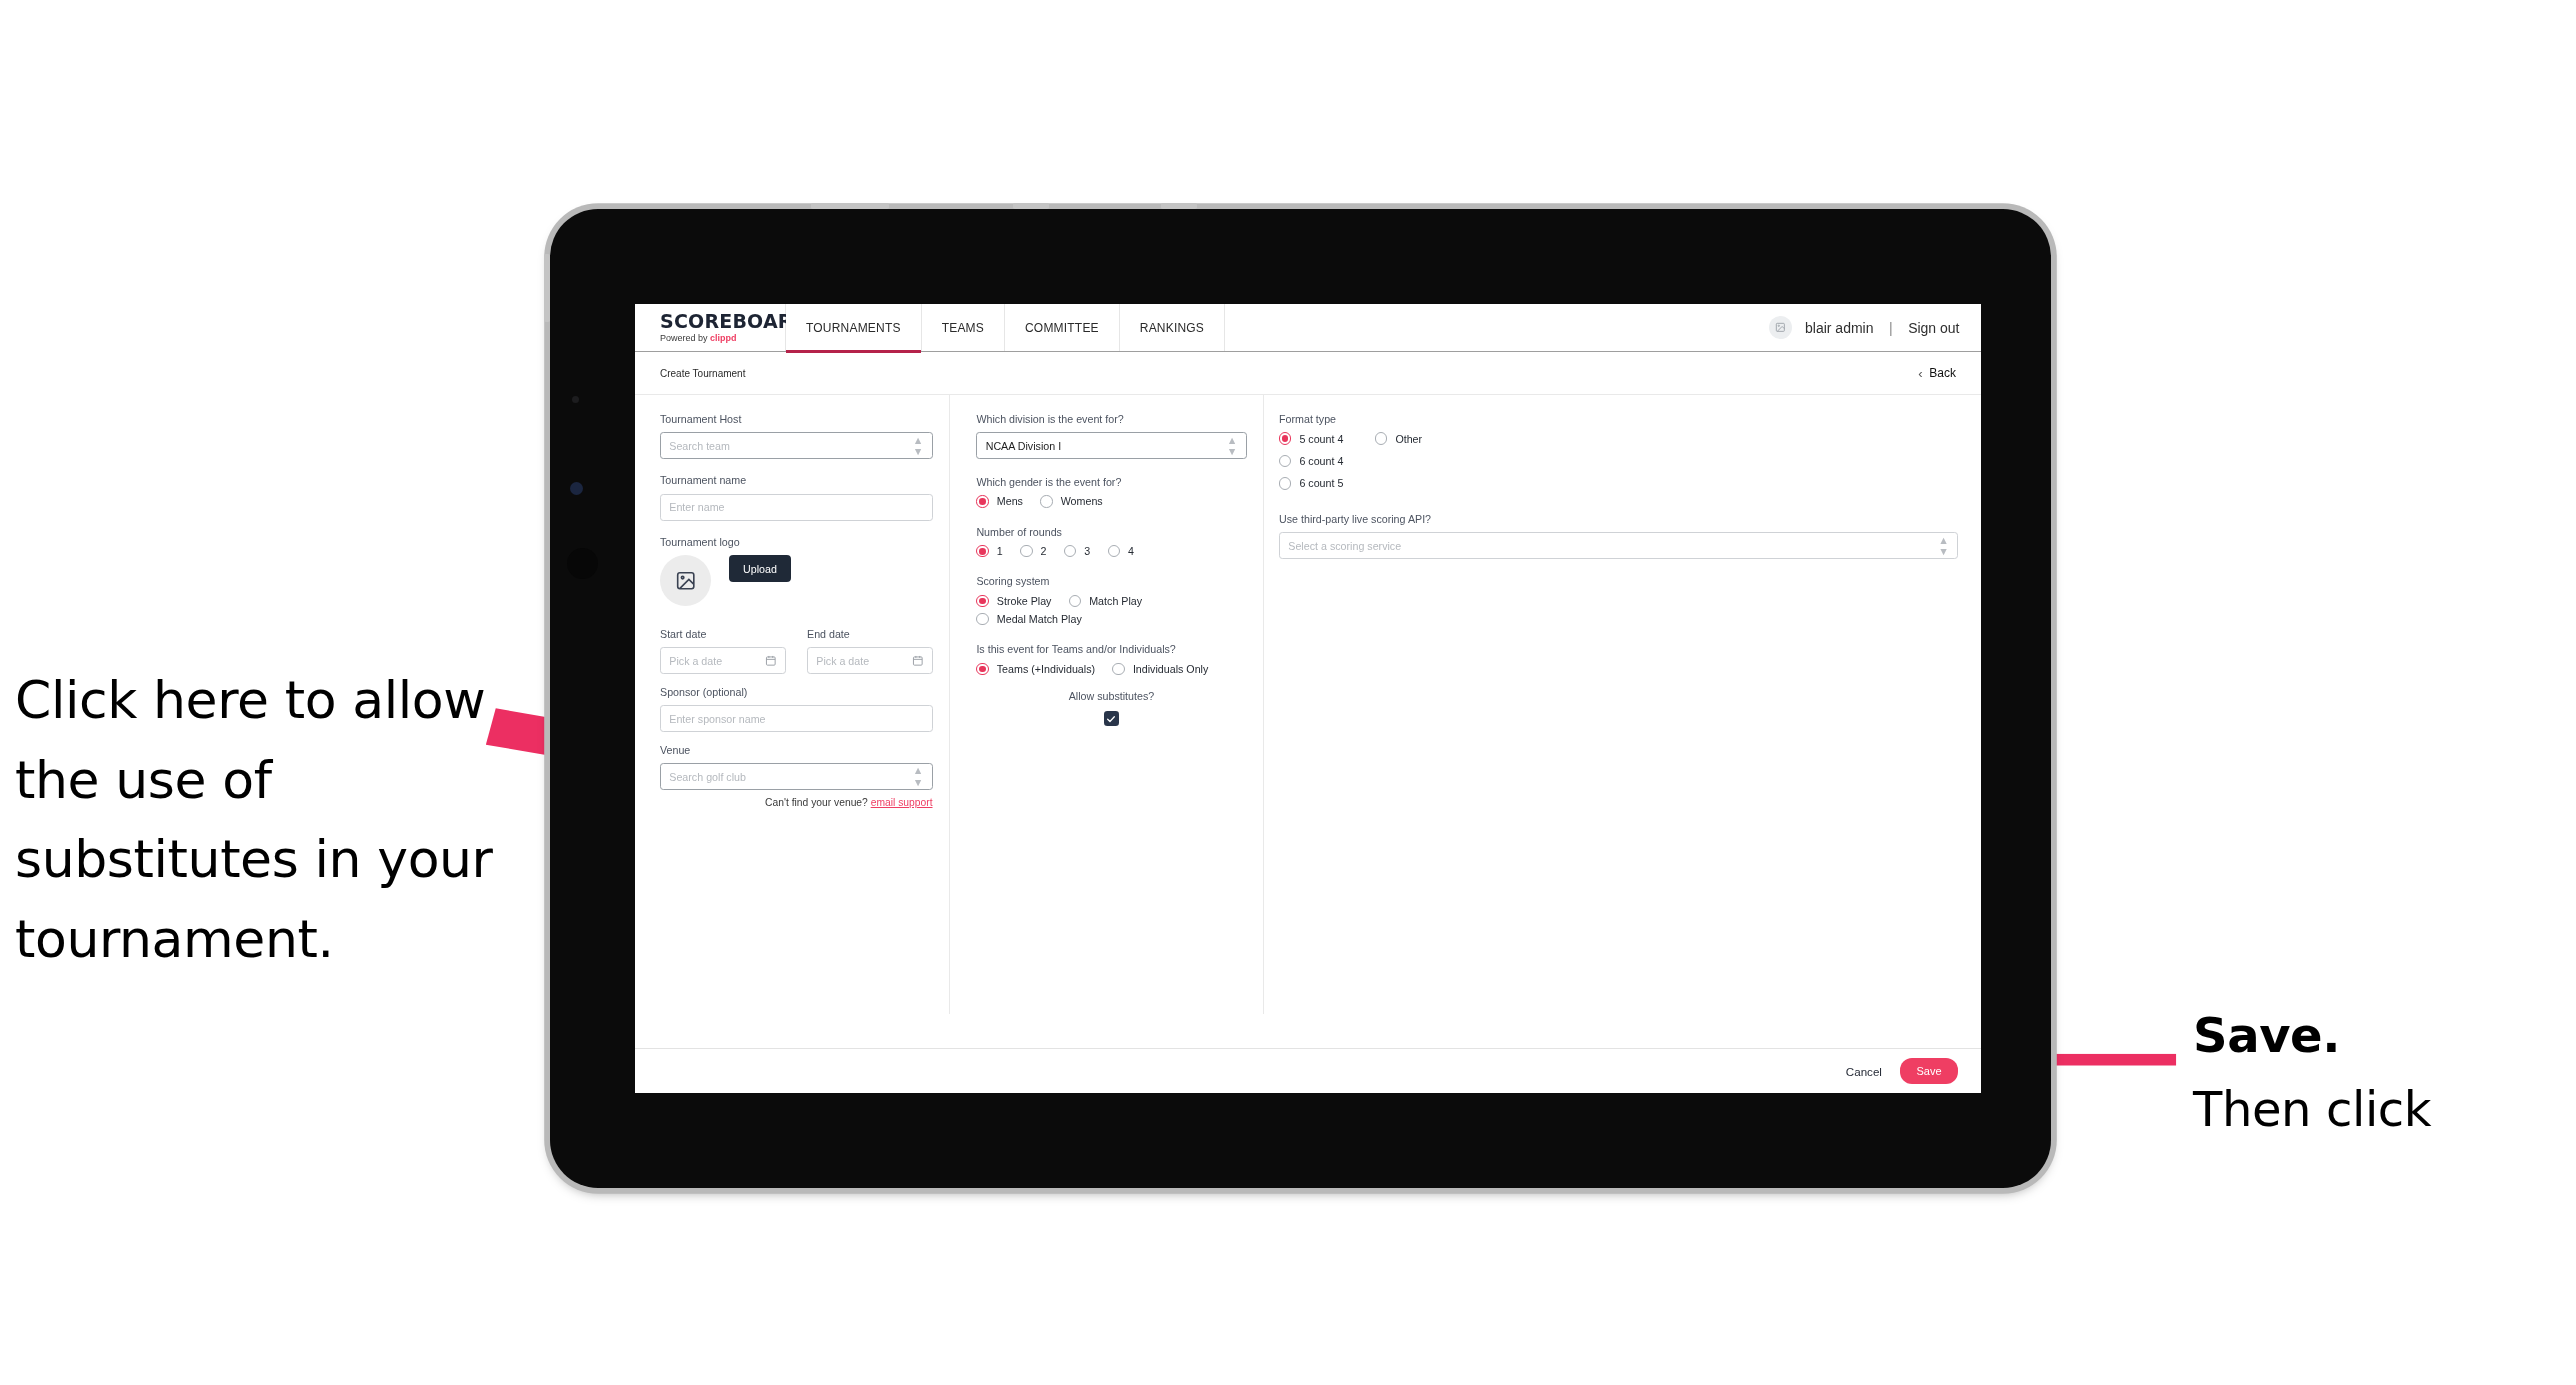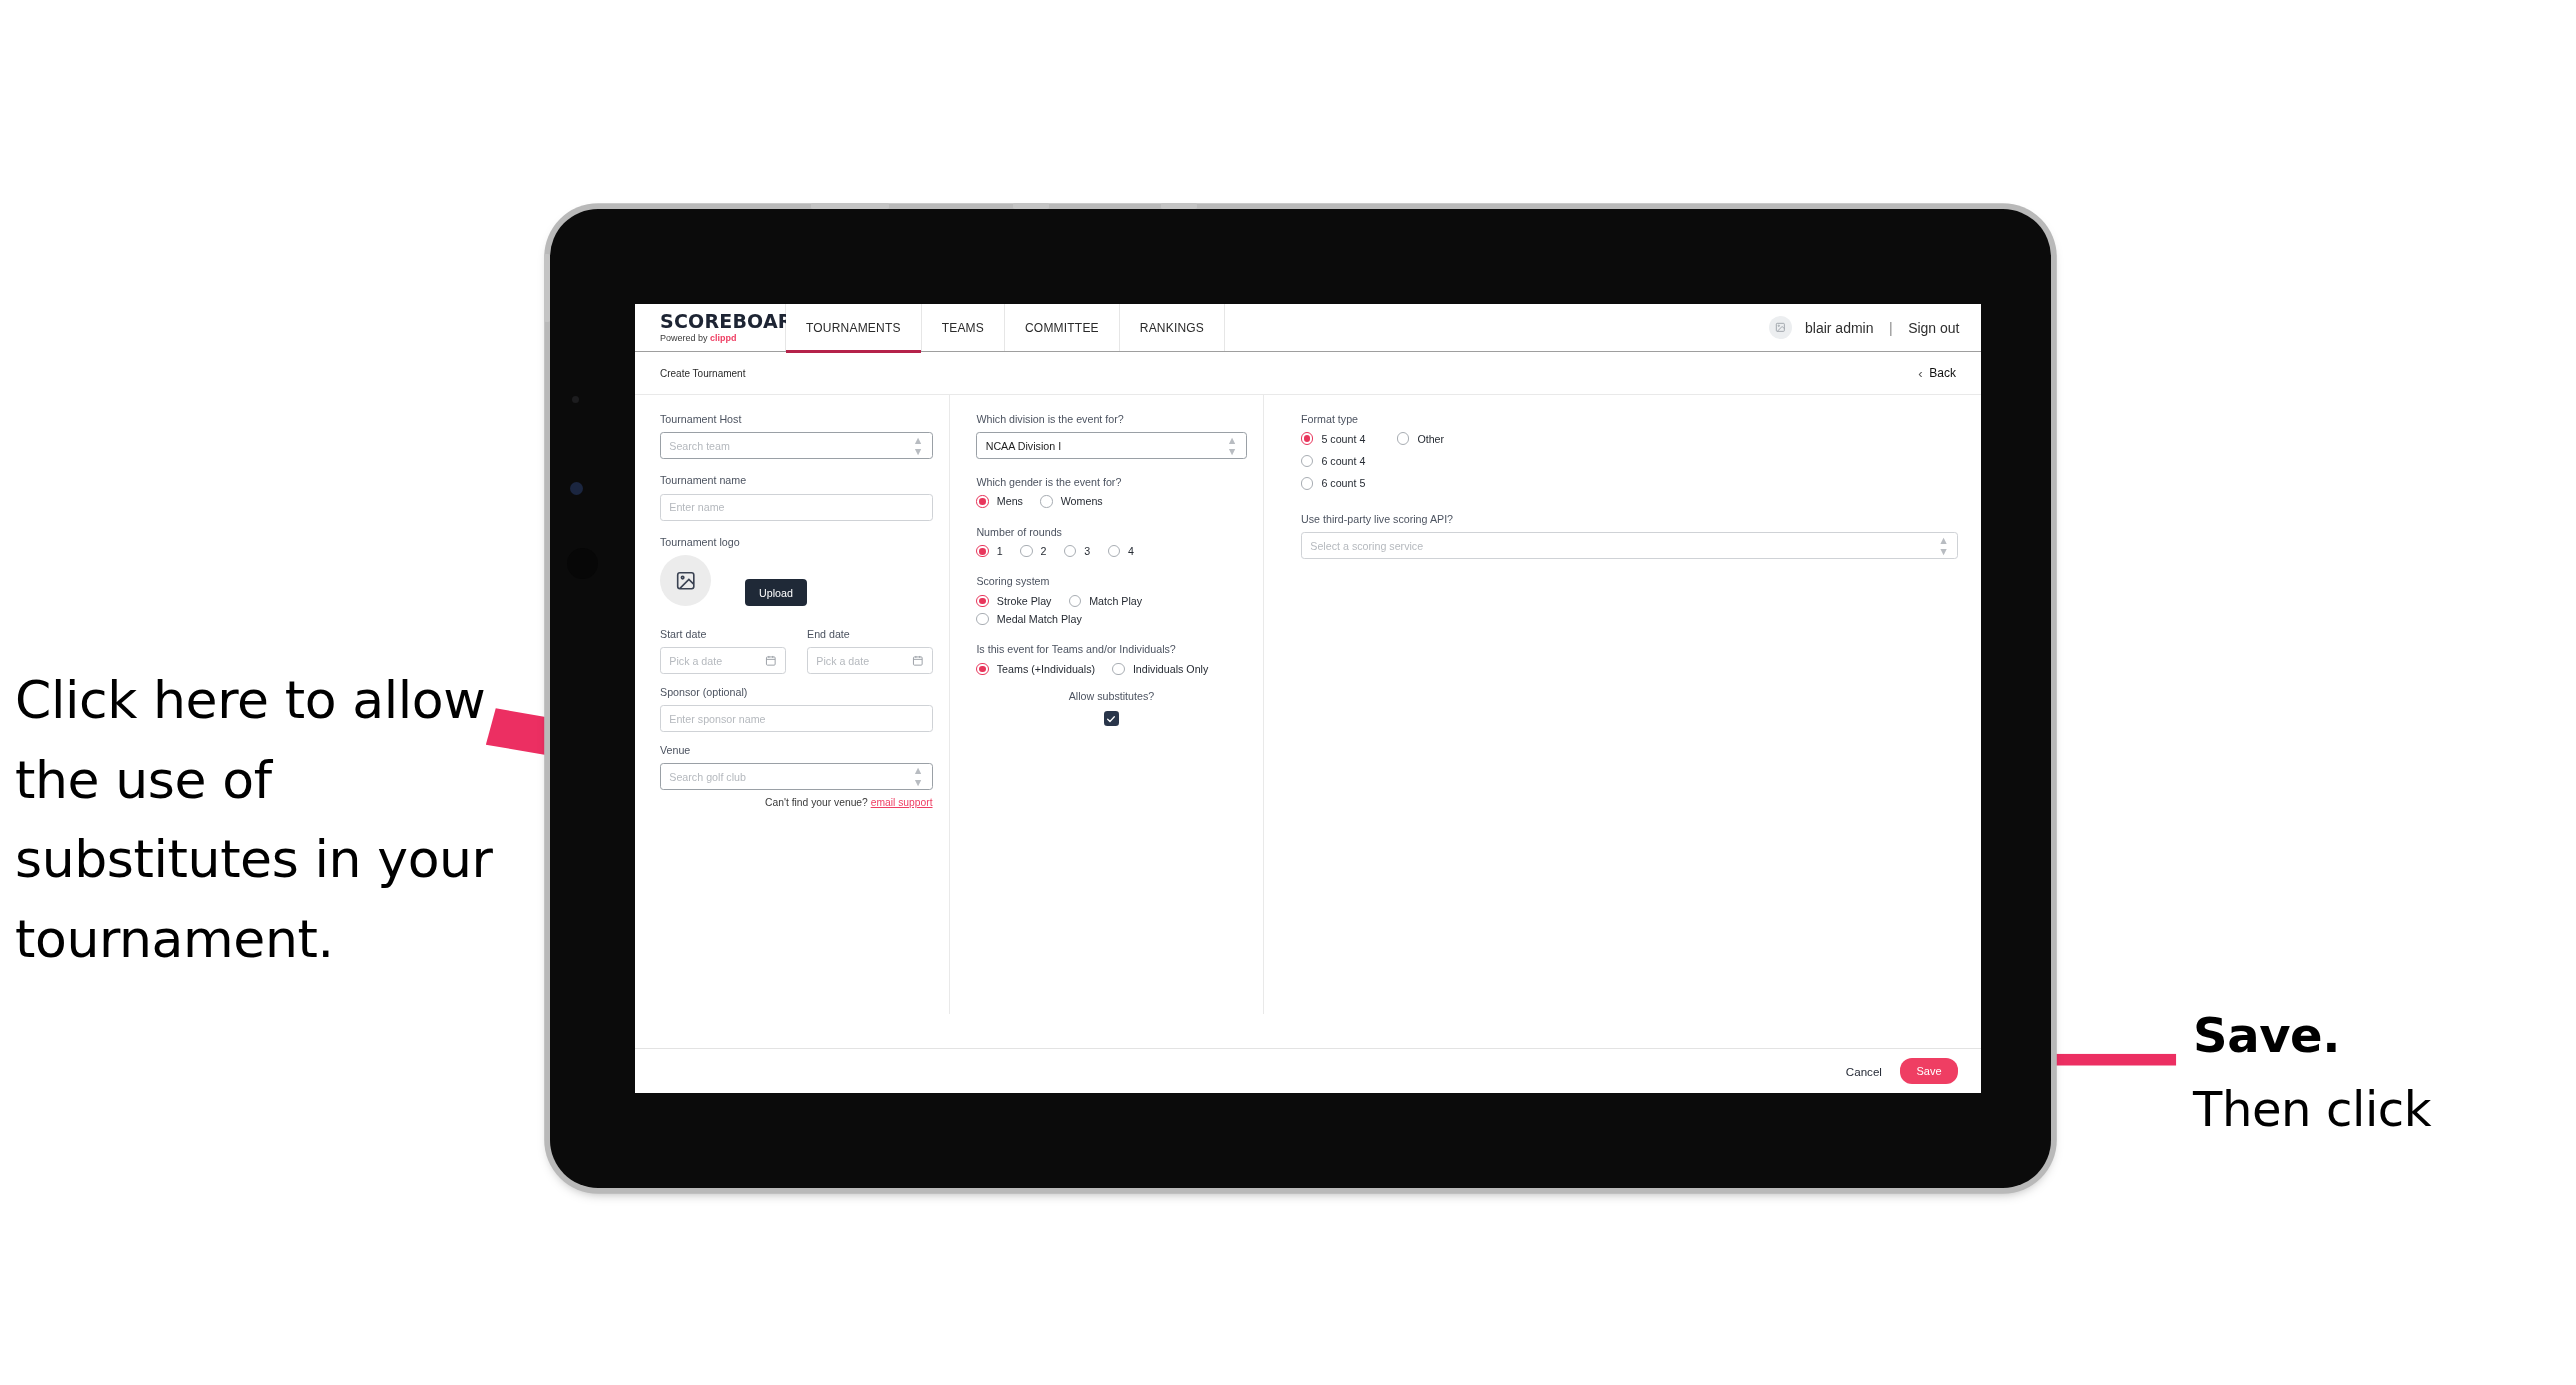--- a/index.html
+++ b/index.html
@@ -153,21 +153,21 @@
 
   
   #formbody {
     display: flex;
     height: 619px;
     background: #fff;
   }
   .col { padding: 18px 0 0 0; }
   #col-left  { width: 314px; padding-left: 25px; padding-right: 16.5px; }
   #col-mid   { width: 314px; padding-left: 26.4px; padding-right: 16.5px; border-left: 0.8px solid #e9e9e9; }
-  #col-right { flex: 1;      padding-left: 37px; padding-right: 23px; border-left: 0.8px solid #e9e9e9; }
+  #col-right { flex: 1;      padding-left: 15px; padding-right: 23px; border-left: 0.8px solid #e9e9e9; }
 
   .flabel {
     font-size: 10.7px;
     color: #4c5360;
     margin-bottom: 7.4px;
   }
   .fgap { height: 15px; }
 
   .finput {
     height: 27px;
@@ -187,21 +187,21 @@
     margin-left: auto;
     color: #b8bcc1;
     font-size: 10.7px;
     line-height: 1;
     display:flex; flex-direction:column; gap:0.8px;
     cursor: pointer;
   }
   .cal-icon { margin-left: auto; color: #9aa0a6; display:flex; cursor:pointer; }
 
   
-  #logo-row { display: flex; align-items: flex-end; gap: 34px; margin-top: 1.7px; }
+  #logo-row { display: flex; align-items: flex-start; gap: 18px; margin-top: 1.7px; }
   #logo-circle {
     width: 51px; height: 51px; border-radius: 50%;
     background: #ececec;
     display: flex; align-items: center; justify-content: center;
     color: #3a4252;
   }
   #upload-btn {
     background: #1f2937;
     color: #fff;
     font-size: 10.7px;

